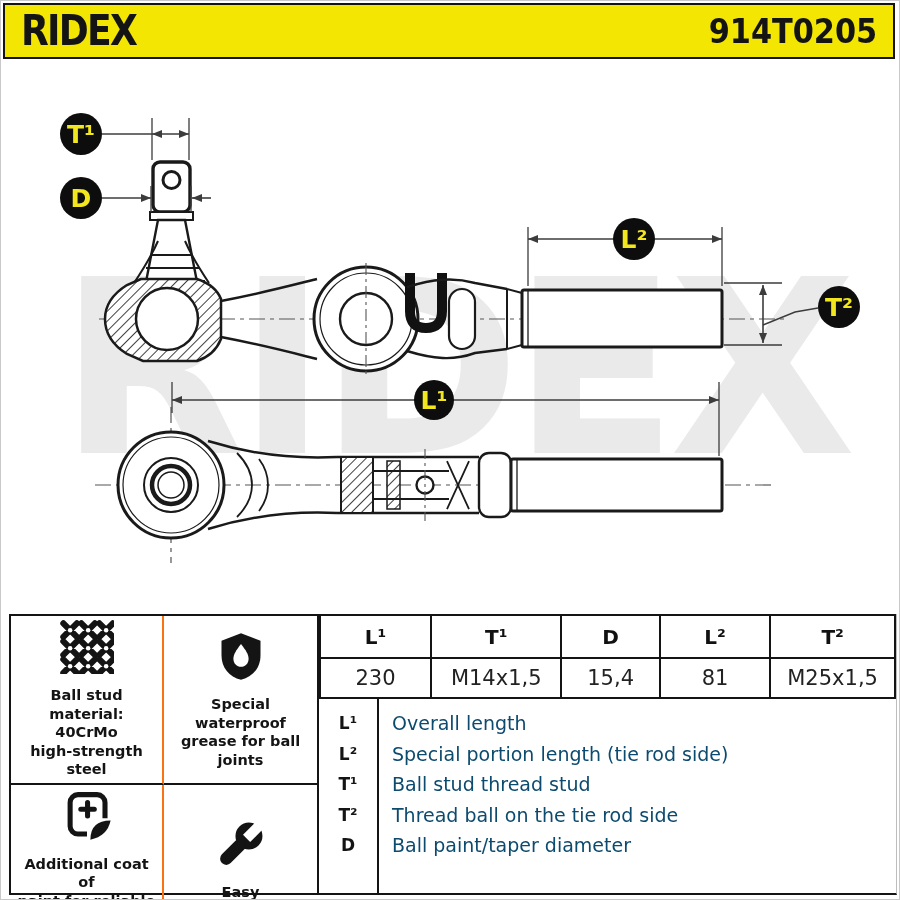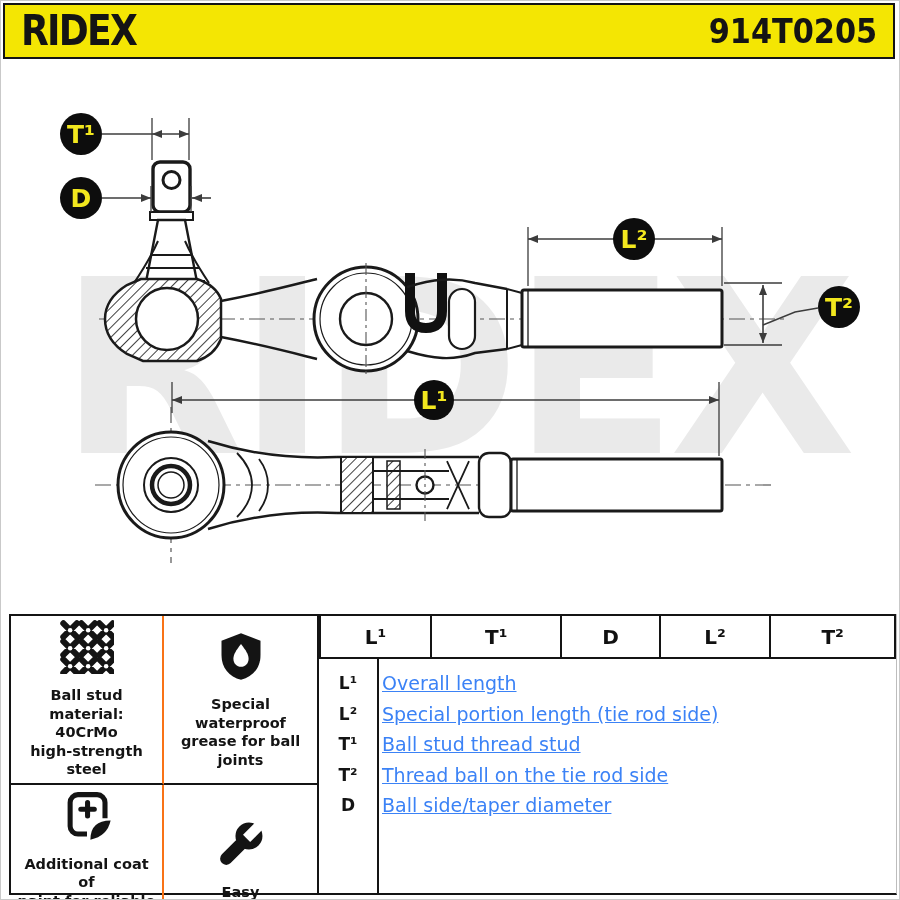--- a/index.html
+++ b/index.html
@@ -41,21 +41,21 @@
   .right-col{width:578px;height:281px;display:flex;flex-direction:column;box-sizing:border-box;
     border-right:1px solid #bdbdbd;border-bottom:2px solid #141414;}
   table.spec{width:100%;border-collapse:collapse;table-layout:fixed;}
   table.spec th,table.spec td{border:2px solid #141414;text-align:center;padding:0;}
   table.spec th{height:41px;font-size:20px;font-weight:700;}
   table.spec td{height:38px;font-size:21px;font-weight:400;color:#222;}
   .legend{position:relative;flex:1;padding-top:9px;box-sizing:border-box;}
   .legend .vline{position:absolute;left:58px;top:0;bottom:0;width:2px;background:#141414;}
   .lrow{display:grid;grid-template-columns:58px 1fr;align-items:center;height:30.5px;}
   .lsym{text-align:center;font-weight:700;font-size:17px;color:#141414;}
-  .ldesc{padding-left:5px;font-size:19px;color:#3b82f6;text-decoration:underline;}
+  .ldesc{padding-left:15px;font-size:19px;color:#0c4a6e;}
 </style>
 </head>
 <body>
 
 <div class="page">
 
   <div class="drawing">
     <svg width="900" height="612" viewBox="0 0 900 612">
       <defs>
         <pattern id="hatch" width="7" height="7" patternUnits="userSpaceOnUse" patternTransform="rotate(45)">
@@ -257,20 +257,27 @@
             <col style="width:21.7%">
         </colgroup>
         <tbody>
             <tr>
           <th>L¹</th>
           <th>T¹</th>
           <th>D</th>
           <th>L²</th>
           <th>T²</th>
         </tr>
+        <tr>
+          <td>230</td>
+          <td>M14x1,5</td>
+          <td>15,4</td>
+          <td>81</td>
+          <td>M25x1,5</td>
+        </tr>
       </tbody>
         </table>
 
       <div class="legend">
         <div class="vline"></div>
         <div class="lrow">
           <span class="lsym">L¹</span>
           <span class="ldesc">Overall length</span>
         </div>
         <div class="lrow">
@@ -280,19 +287,19 @@
         <div class="lrow">
           <span class="lsym">T¹</span>
           <span class="ldesc">Ball stud thread stud</span>
         </div>
         <div class="lrow">
           <span class="lsym">T²</span>
           <span class="ldesc">Thread ball on the tie rod side</span>
         </div>
         <div class="lrow">
           <span class="lsym">D</span>
-          <span class="ldesc">Ball side/taper diameter</span>
+          <span class="ldesc">Ball paint/taper diameter</span>
         </div>
       </div>
     </div>
   </div>
 
 </div>
 
 </body></html>

